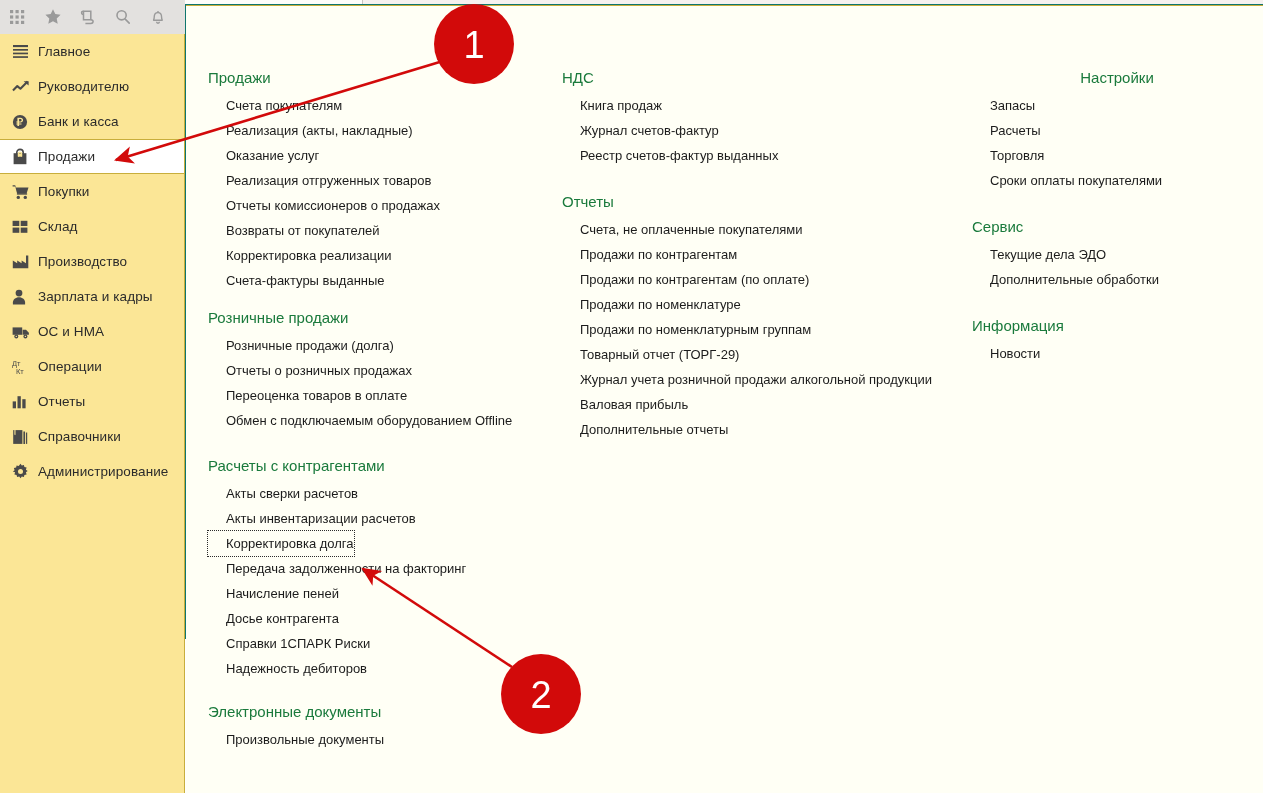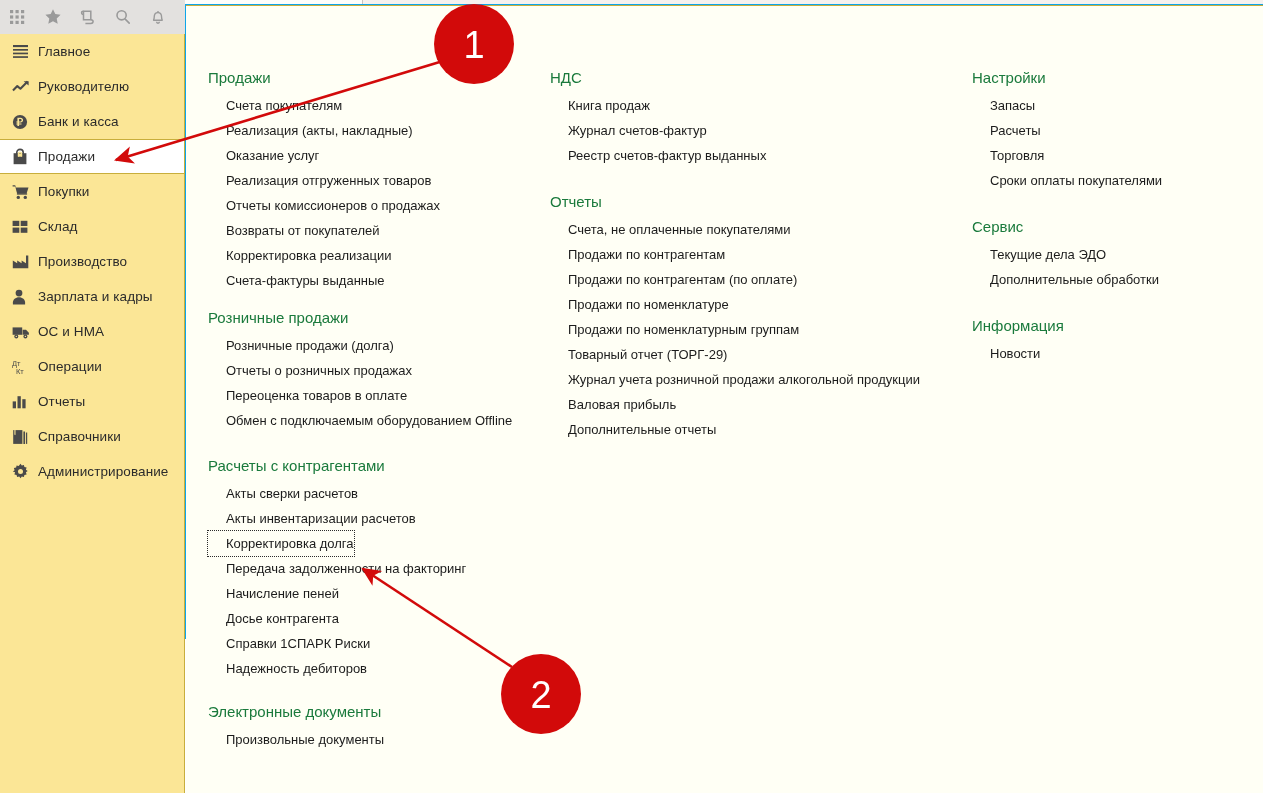--- a/index.html
+++ b/index.html
@@ -13,21 +13,21 @@
     overflow: hidden;
     position: relative;
   }
 
   
   #app {
     position: absolute;
     inset: 0;
     width: 1263px;
     height: 639px;
-    background: #0ea5e9;
+    background: #0f766e;
   }
 
   
   #tabstrip {
     position: absolute;
     left: 0; top: 0;
     width: 1263px; height: 4px;
     background: #f6f1ef;
     z-index: 5;
   }
@@ -100,21 +100,21 @@
     background: #fffff5;
     border-top: 1px solid #c8ae3c;
     z-index: 2;
     overflow: hidden;
   }
   .col {
     position: absolute;
     top: 0;
   }
   #col1 { left: 22px;  width: 350px; }
-  #col2 { left: 364px; width: 420px; }
+  #col2 { left: 376px; width: 420px; }
   #col3 { left: 786px; width: 290px; }
 
   .group { margin-bottom: 14px; }
   .group-title {
     color: #1a7a3c;
     font-size: 15px;
     margin: 0 0 7px 0;
     padding: 0;
     font-weight: normal;
     white-space: nowrap;
@@ -436,21 +436,21 @@
           <li class="g-item">Журнал учета розничной продажи алкогольной продукции</li>
           <li class="g-item">Валовая прибыль</li>
           <li class="g-item">Дополнительные отчеты</li>
         </ul>
       </section>
 
     </div>
 
     <div class="col" id="col3">
 
-      <section class="group" style="margin-top:63px;">
+      <section class="group" style="margin-top:63px;text-align:center;">
         <h2 class="group-title">Настройки</h2>
         <ul class="group-items">
           <li class="g-item">Запасы</li>
           <li class="g-item">Расчеты</li>
           <li class="g-item">Торговля</li>
           <li class="g-item">Сроки оплаты покупателями</li>
         </ul>
       </section>
 
       <section class="group" style="margin-top:25px;">

